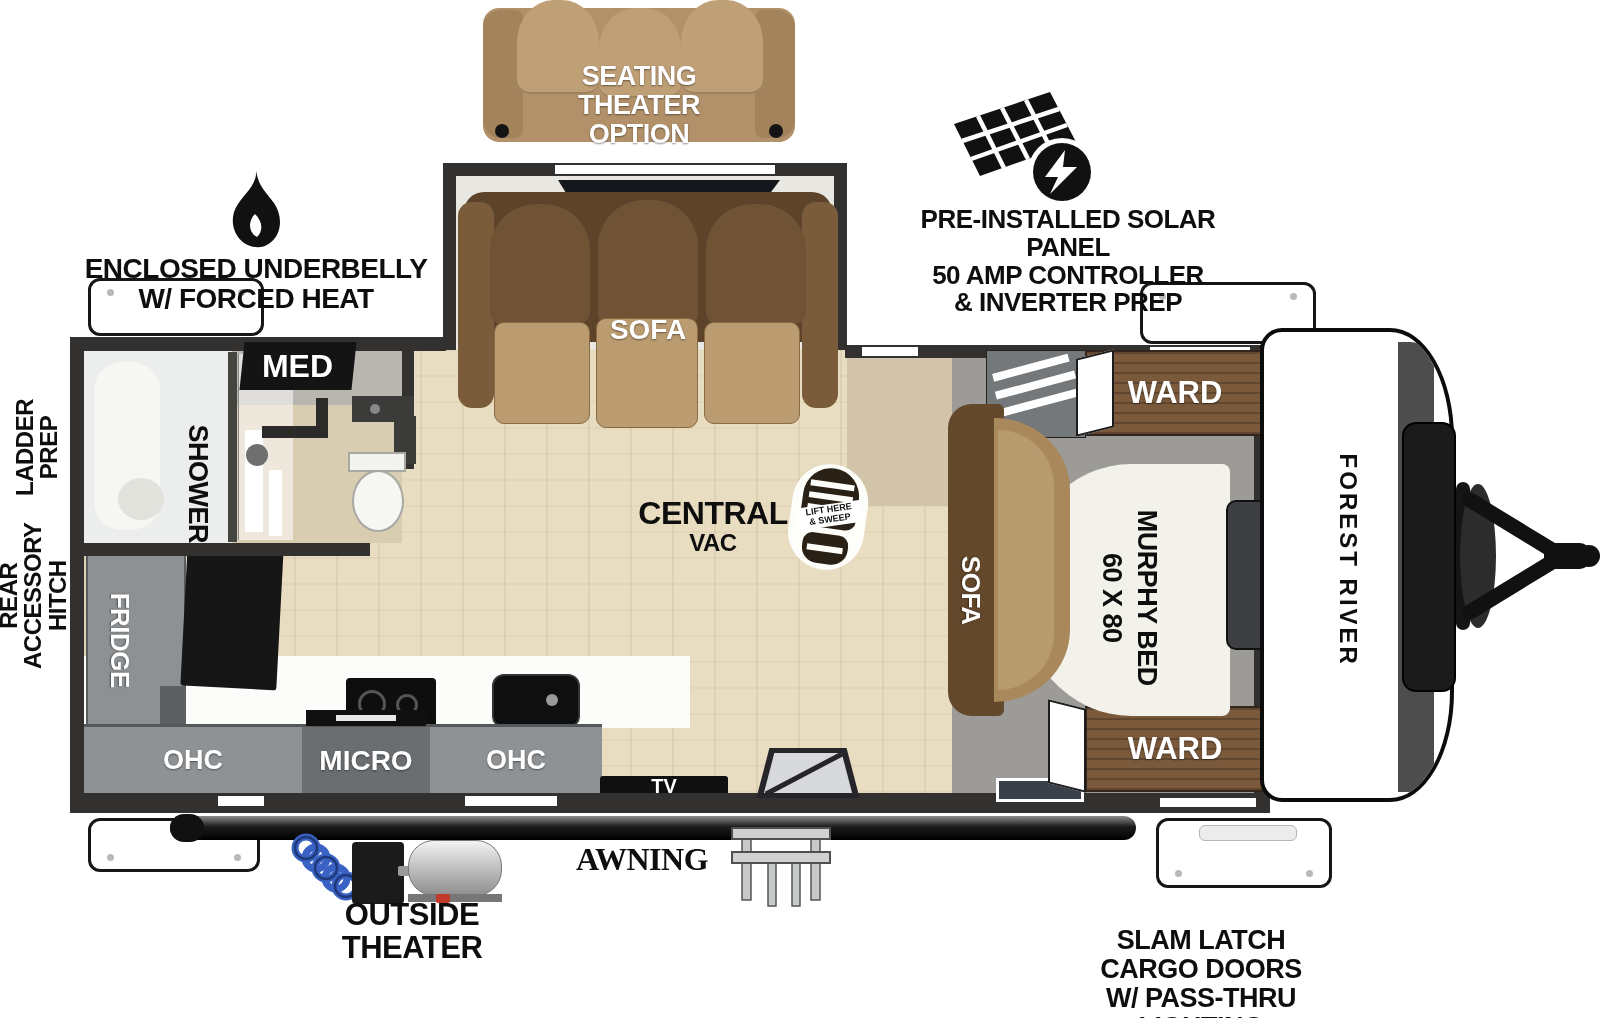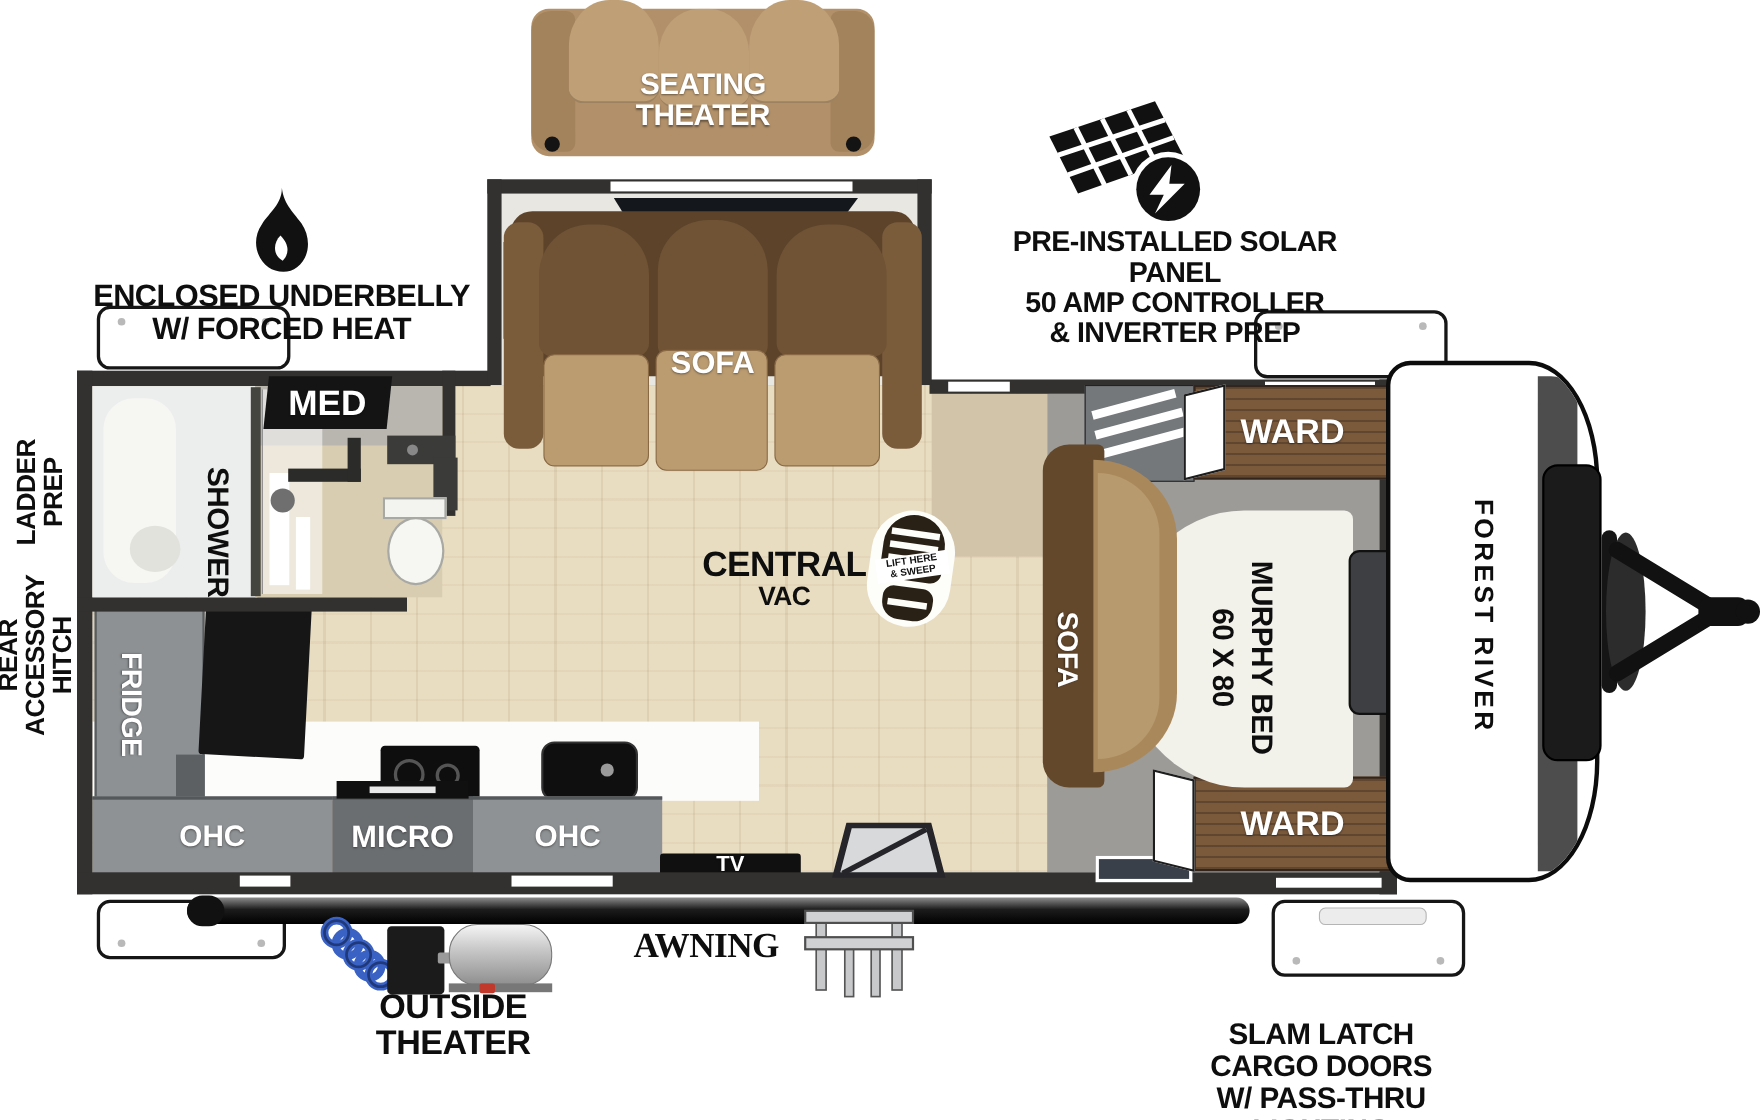--- a/index.html
+++ b/index.html
@@ -255,20 +255,21 @@
     <div class="abs" style="left:0px;top:10px;width:40px;height:128px;background:#a3835c;border-radius:18px 8px 8px 18px;"></div>
     <div class="abs" style="left:272px;top:10px;width:40px;height:128px;background:#a3835c;border-radius:8px 18px 18px 8px;"></div>
     <div class="abs" style="left:34px;top:0px;width:82px;height:92px;background:#bf9f76;border-radius:45% 45% 14px 14px;border-bottom:2px solid rgba(0,0,0,.18);"></div>
     <div class="abs" style="left:116px;top:8px;width:82px;height:88px;background:#bf9f76;border-radius:45% 45% 14px 14px;border-bottom:2px solid rgba(0,0,0,.18);"></div>
     <div class="abs" style="left:198px;top:0px;width:82px;height:92px;background:#bf9f76;border-radius:45% 45% 14px 14px;border-bottom:2px solid rgba(0,0,0,.18);"></div>
     <div class="abs" style="left:12px;top:124px;width:14px;height:14px;background:#141414;border-radius:50%;"></div>
     <div class="abs" style="left:286px;top:124px;width:14px;height:14px;background:#141414;border-radius:50%;"></div>
     <div class="txt wtxt" style="left:0;top:62px;width:312px;">
       <div style="font-size:27px;">SEATING</div>
       <div style="font-size:27px;">THEATER</div>
+      <div style="font-size:27px;">OPTION</div>
     </div>
   </div>
 
   <svg class="abs" style="left:938px;top:80px;" width="170" height="130" viewBox="0 0 170 130">
     <polygon points="16,44 112,12 138,62 42,96" fill="#111"></polygon>
     <g stroke="#fff" stroke-width="4.5">
       <line x1="40" y1="36" x2="66" y2="88"></line>
       <line x1="64" y1="28" x2="90" y2="79"></line>
       <line x1="88" y1="20" x2="114" y2="71"></line>
       <line x1="24" y1="61" x2="121" y2="29"></line>

